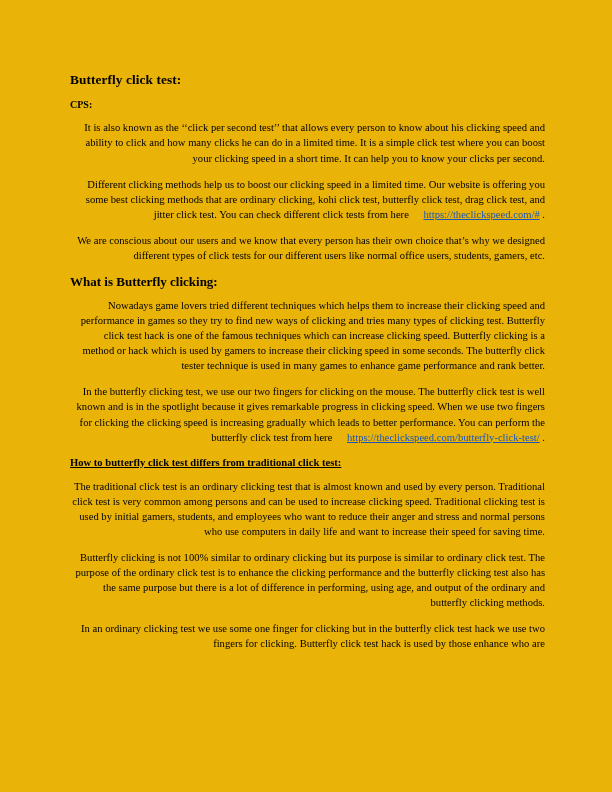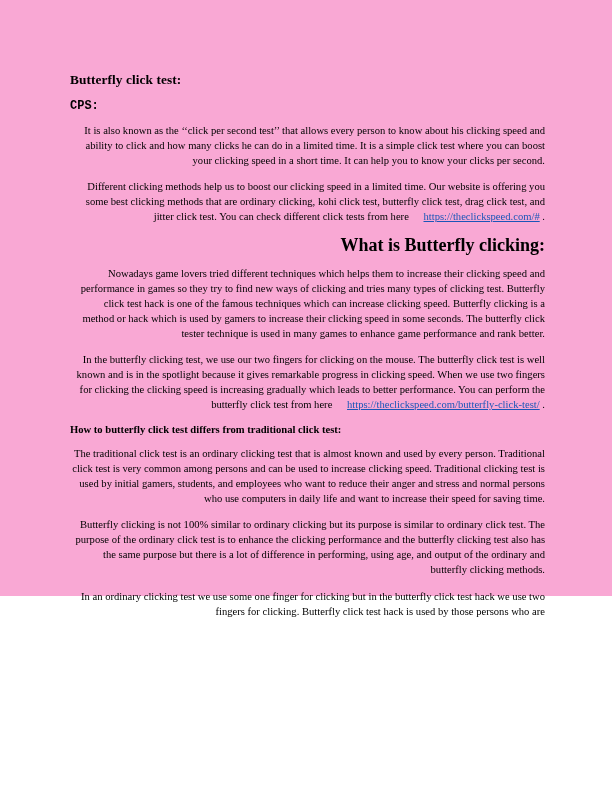--- a/index.html
+++ b/index.html
@@ -12,52 +12,51 @@
     width: 612px;
     height: 792px;
     overflow: hidden;
     font-family: "Liberation Serif", "DejaVu Serif", serif;
     color: #000000;
     -webkit-font-smoothing: none;
   }
   .page {
     position: relative;
     width: 612px;
-    height: 596px;
+    height: 792px;
     box-sizing: border-box;
     padding: 72px 67px 72px 70px;
-    background: #f9a8d4;
+    background: #eab308;
   }
   .doc-title {
     font-size: 13.3px;
     font-weight: bold;
     line-height: 1.2;
     margin: 0 0 11px 0;
     letter-spacing: 0.1px;
   }
   .h2 {
-    font-size: 18px;
+    font-size: 13px;
     font-weight: bold;
     line-height: 1.2;
     margin: 8px 0 9px 0;
-    text-align: right;
   }
   .h2 .plain { font-weight: bold; }
   .h3 {
-    font-size: 12px;
+    font-size: 10px;
     font-weight: bold;
     line-height: 1.25;
     margin: 0 0 9px 0;
-    font-family: Liberation Mono, monospace;
   }
   .sub {
     font-size: 10.6px;
     font-weight: bold;
     line-height: 1.25;
     margin: 0 0 10px 0;
+    text-decoration: underline;
   }
   p.body {
     font-size: 10.6px;
     line-height: 1.42;
     margin: 0 0 11px 0;
     text-align: right;
   }
   b, strong { font-weight: normal; }
   a.link {
     color: #1a56b8;
@@ -71,30 +70,31 @@
 <div class="page">
 
   <h1 class="doc-title">Butterfly click test:</h1>
 
   <div class="h3">CPS:</div>
 
   <p class="body"><span>It is also known as the ‘‘click per second test’’ that allows every person to know about his clicking speed and ability to click and how many clicks he can do in a limited time. It is a simple click test where you can boost your clicking speed in a short time. It can help you to know your clicks per second.</span></p>
 
   <p class="body"><span>Different clicking methods help us to boost our clicking speed in a limited time.  Our website is offering you some best clicking methods that are ordinary clicking, kohi click test, </span><b>butterfly click test</b><span>, drag click test, and jitter click test. You can check different click tests from here </span><a class="link" href="#">https://theclickspeed.com/#</a><span> .</span></p>
 
+  <p class="body"><span>We are conscious about our users and we know that every person has their own choice that’s why we designed different types of click tests for our different users like normal office users, students, gamers, etc.</span></p>
 
   <h2 class="h2">
     <span class="plain">What is Butterfly clicking</span><span>:</span>
   </h2>
 
   <p class="body"><span>Nowadays game lovers tried different techniques which helps them to increase their clicking speed and performance in games so they try to find new ways of clicking and tries many types of clicking test. </span><b>Butterfly click test hack</b><span> is one of the famous techniques which can increase clicking speed. </span><b>Butterfly clicking</b><span> is a method or hack which is used by gamers to increase their clicking speed in some seconds. The </span><b>butterfly click tester</b><span> technique is used in many games to enhance game performance and rank better.</span></p>
 
   <p class="body"><span>In the </span><b>butterfly clicking test</b><span>, we use our two fingers for clicking on the mouse. The </span><b>butterfly click test</b><span> is well known and is in the spotlight because it gives remarkable progress in clicking speed. When we use two fingers for clicking the clicking speed is increasing gradually which leads to better performance. You can perform the </span><b>butterfly click</b><span> test from here </span><a class="link" href="#">https://theclickspeed.com/butterfly-click-test/</a><span> .</span></p>
 
   <div class="sub">How to butterfly click test differs from traditional click test:</div>
 
   <p class="body"><span>The traditional click test is an ordinary clicking test that is almost known and used by every person. Traditional click test is very common among persons and can be used to increase clicking speed. Traditional clicking test is used by initial gamers, students, and employees who want to reduce their anger and stress and normal persons who use computers in daily life and want to increase their speed for saving time.</span></p>
 
   <p class="body"><span>Butterfly clicking is not 100% similar to ordinary clicking but its purpose is similar to ordinary click test. The purpose of the ordinary click test is to enhance the clicking performance and the </span><b>butterfly clicking</b><span> test also has the same purpose but there is a lot of difference in performing, using age, and output of the ordinary and </span><b>butterfly clicking</b><span> methods.</span></p>
 
-  <p class="body"><span>In an ordinary clicking test we use some one finger for clicking but in the </span><b>butterfly click test hack</b><span> we use two fingers for clicking. </span><b>Butterfly click test hack</b><span> is used by those persons who are</span></p>
+  <p class="body"><span>In an ordinary clicking test we use some one finger for clicking but in the </span><b>butterfly click test hack</b><span> we use two fingers for clicking. </span><b>Butterfly click test hack</b><span> is used by those enhance who are</span></p>
 
 </div>
 
 </body></html>

